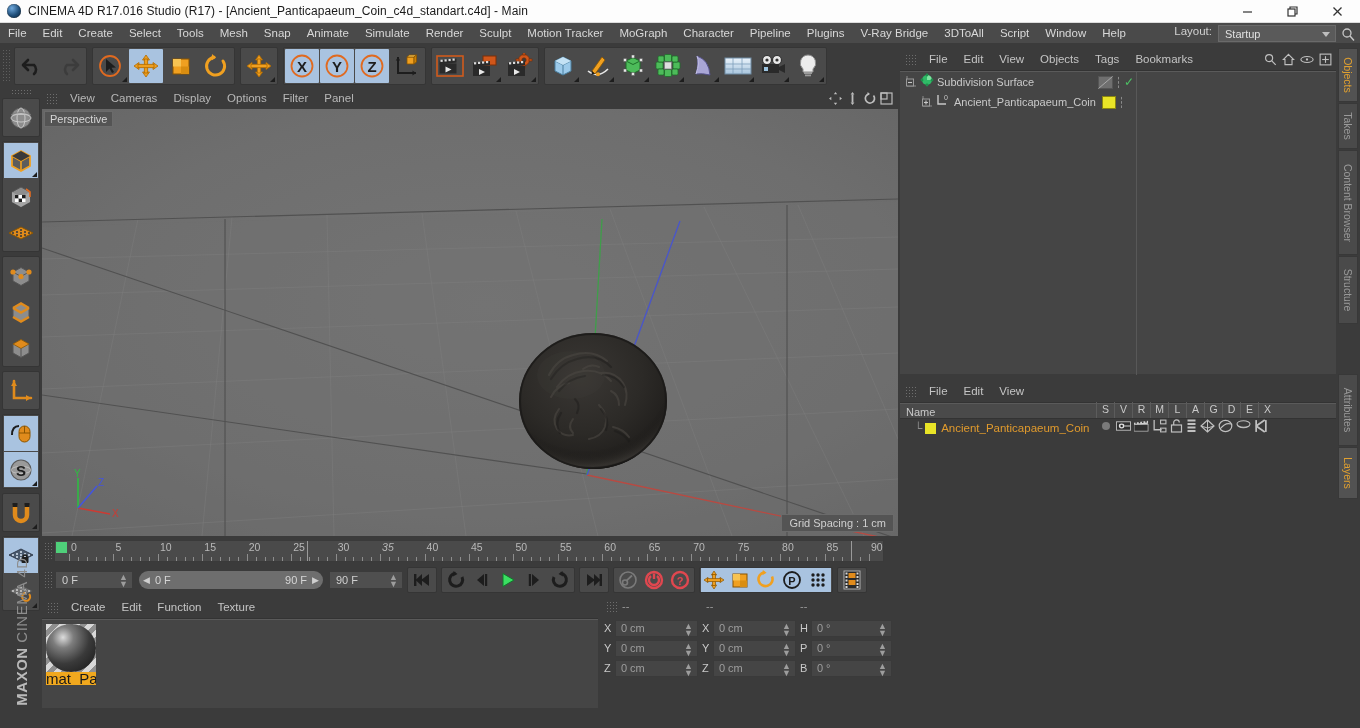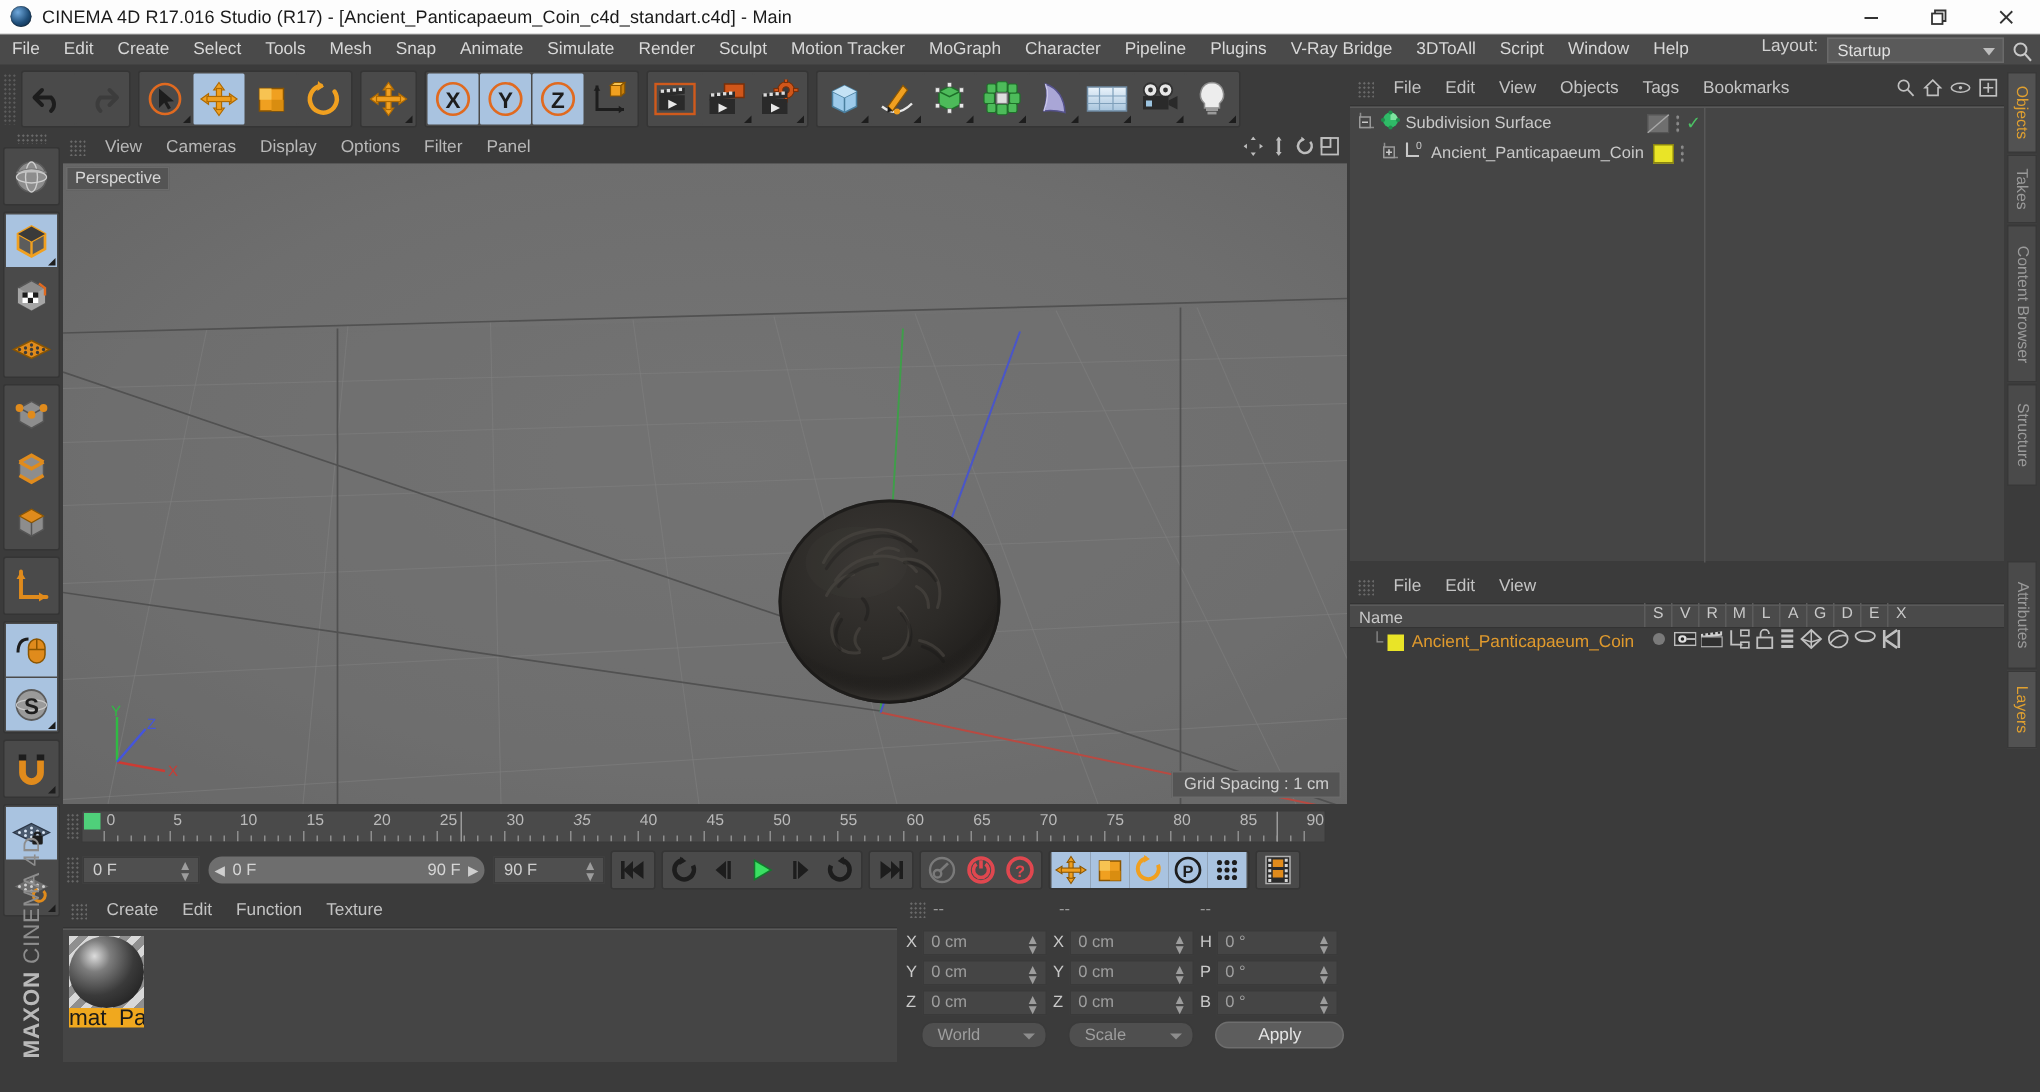--- a/index.html
+++ b/index.html
@@ -1436,30 +1436,17 @@
           <span>0 cm</span>
           <span class="spin">▲<br>▼</span>
         </span>
         <span class="clbl">B</span>
         <span class="cfield" style="width:82px;">
           <span>0 °</span>
           <span class="spin">▲<br>▼</span>
         </span>
       </div>
 
-      <div class="cbtnrow">
-        <span class="cdrop" style="width:88px;margin-left:10px;">
-          <span>World</span>
-          <span class="caret"></span>
-        </span>
-        <span class="cdrop" style="width:88px;margin-left:8px;">
-          <span>Scale</span>
-          <span class="caret"></span>
-        </span>
-        <span class="applybtn" style="width:90px;margin-left:8px;">
-          <span>Apply</span>
-        </span>
-      </div>
     </div>
   </div>
 
 
 </div>
 
 </body></html>

